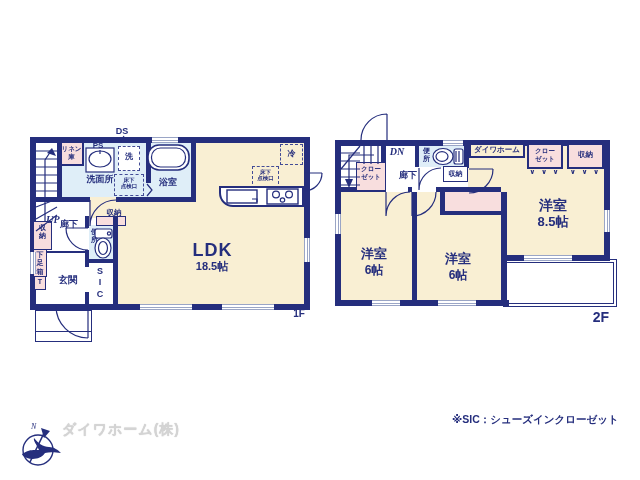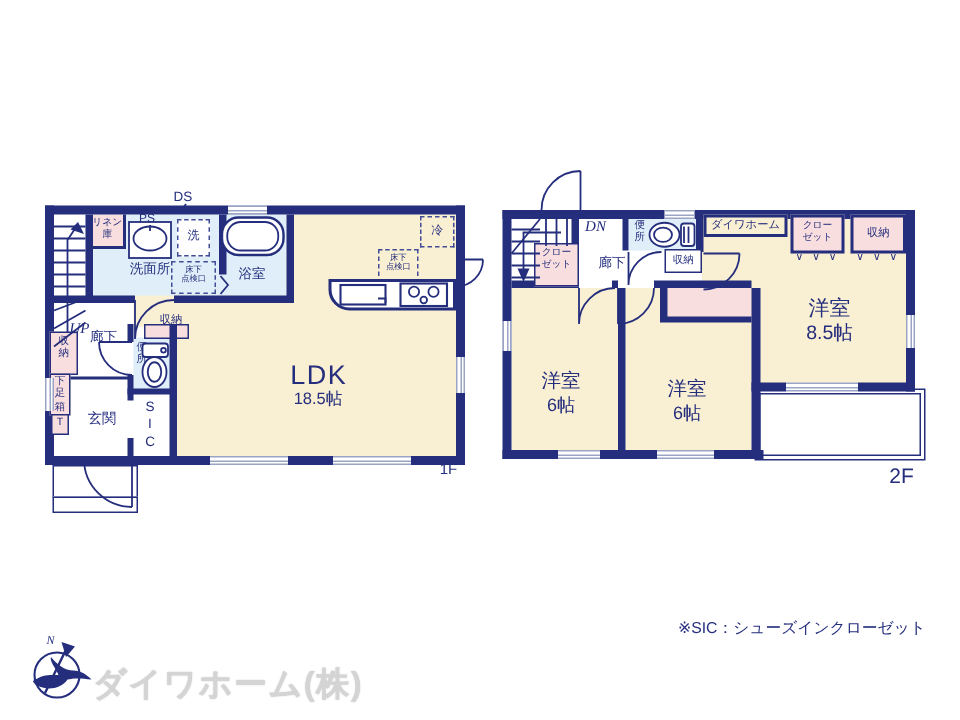--- a/index.html
+++ b/index.html
@@ -1,21 +1,21 @@
 <!DOCTYPE html>
 <html><head>
 <meta charset="utf-8">
 <style>
   html,body{margin:0;padding:0;background:#fff;}
   #canvas{position:relative;width:640px;height:480px;background:#ffffff;overflow:hidden;
           font-family:"Liberation Sans","DejaVu Sans",sans-serif;}
   .abs{position:absolute;}
   .w{position:absolute;background:#252e7d;}
   .fill{position:absolute;}
-  .lbl{position:absolute;color:#252e7d;font-weight:normal;white-space:pre-line;
+  .lbl{position:absolute;color:#252e7d;font-weight:bold;white-space:pre-line;
        text-align:center;line-height:1.18;}
   .lbl-light{position:absolute;color:#d4d4d4;font-weight:bold;white-space:nowrap;}
   .dash{position:absolute;border:1px dashed #434c96;box-sizing:border-box;}
   .box{position:absolute;border:2px solid #252e7d;box-sizing:border-box;}
   .box-thin{position:absolute;border:1.5px solid #252e7d;box-sizing:border-box;}
   .win-h{position:absolute;background:linear-gradient(#9aa5c6,#9aa5c6) 50% 50%/100% 1px no-repeat,#fff;
          border-top:1px solid #9aa5c6;border-bottom:1px solid #9aa5c6;box-sizing:border-box;}
   .win-v{position:absolute;background:linear-gradient(#9aa5c6,#9aa5c6) 50% 50%/1px 100% no-repeat,#fff;
          border-left:1px solid #9aa5c6;border-right:1px solid #9aa5c6;box-sizing:border-box;}
   .italic{font-style:italic;font-family:"Liberation Serif",serif;}
@@ -250,16 +250,16 @@
 
     <g>
       <circle cx="38" cy="450" r="15" stroke="#252e7d" stroke-width="1.4" fill="none"></circle>
       <path d="M30,462 L45,431" stroke="#252e7d" stroke-width="1.6" fill="none"></path>
       <polygon points="41,428 50,431 44,438" fill="#252e7d" stroke="none"></polygon>
       <path d="M22,454 C29,449 34,450 39,450 C37,445 33,441 34,438 C38,443 43,447 49,447 C54,447 58,450 61,453 C54,452 49,452 45,453 C41,459 33,460 27,458 C24,457 22,455 22,454 Z" fill="#252e7d" stroke="none"></path>
       <text x="31" y="429" font-size="8" font-style="italic" fill="#252e7d" stroke="none" font-family="Liberation Serif, serif">N</text>
     </g>
   </svg>
 
-  <div class="lbl-light" style="left:62px;top:441px;font-size:22px;letter-spacing:1px;text-shadow:0 0 1px #c0c0c0">ダイワホーム(株)</div>
+  <div class="lbl-light" style="left:62px;top:421px;font-size:14px;letter-spacing:1px;text-shadow:0 0 1px #c0c0c0">ダイワホーム(株)</div>
   <div class="lbl" style="left:452px;top:413px;width:170px;font-size:10.5px;text-align:left;white-space:nowrap">※SIC：シューズインクローゼット</div>
 
 </div>
 
 </body></html>

